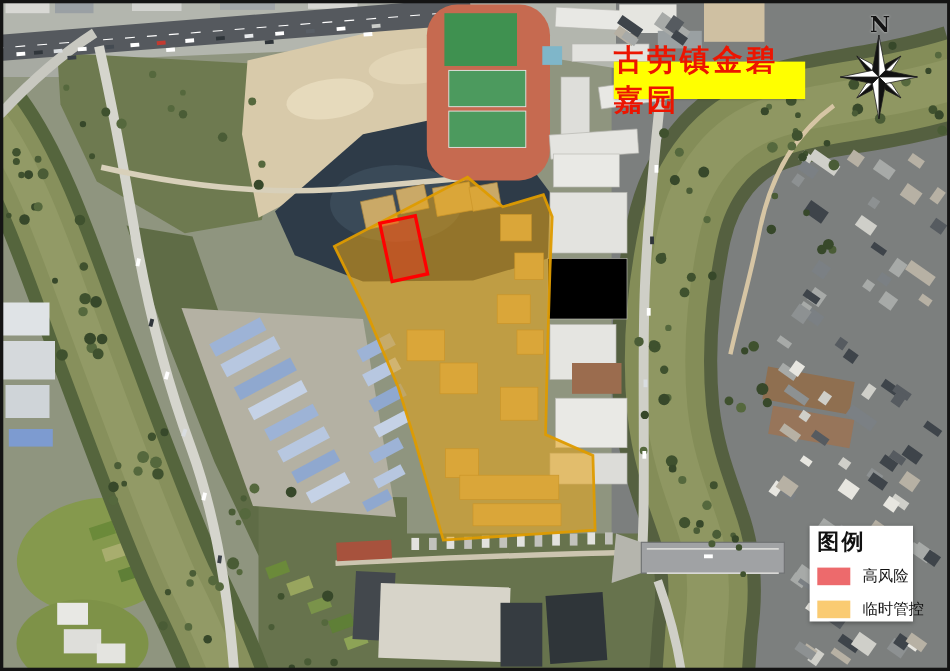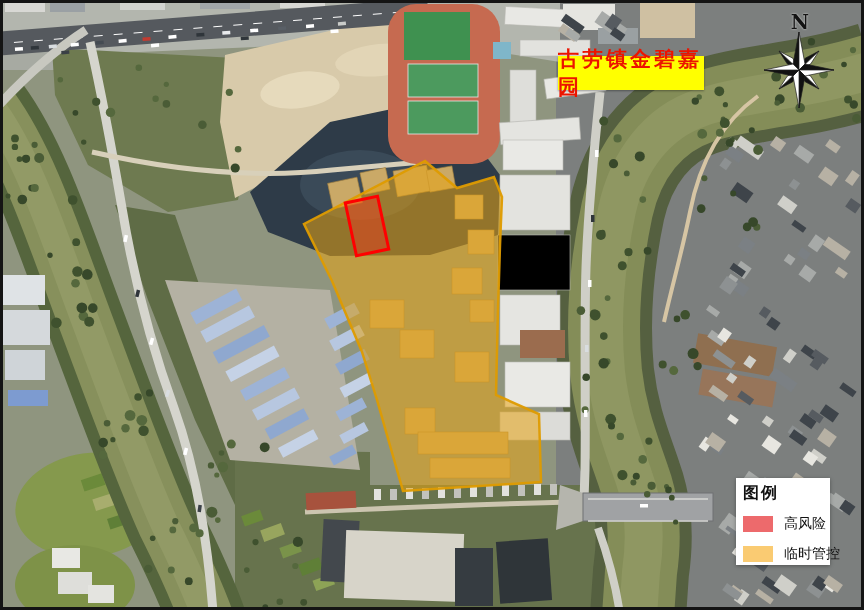--- a/index.html
+++ b/index.html
@@ -1,30 +1,30 @@
 <!DOCTYPE html>
 <html><head>
 <meta charset="utf-8">
 <style>
   html,body{margin:0;padding:0;background:#ffffff;}
   .frame{position:relative;width:864px;height:610px;overflow:hidden;background:#8f957f;
          font-family:"Liberation Sans",sans-serif;}
   .frame svg{display:block;}
-  .title-banner{position:absolute;left:558px;top:56px;width:146px;height:34px;
+  .title-banner{position:absolute;left:558px;top:56px;width:174px;height:34px;
     display:flex;align-items:center;justify-content:center;
-    font-family:"Liberation Sans",sans-serif;font-weight:bold;font-size:21px;
+    font-family:"Liberation Sans",sans-serif;font-weight:bold;font-size:27px;
     letter-spacing:3px;box-shadow:0 1px 2px rgba(0,0,0,.35);}
   .compass{position:absolute;left:762px;top:12px;width:76px;text-align:center;}
   .compass-n{font-family:"DejaVu Serif",serif;font-size:20px;font-weight:600;
     color:#141414;line-height:20px;text-shadow:0 0 2px rgba(255,255,255,.8);}
   .compass svg{margin-top:-1px;}
   .legend{position:absolute;left:736px;top:478px;width:94px;height:87px;background:#ffffff;
     box-shadow:0 1px 4px rgba(0,0,0,.35);padding:5px 0 0 7px;box-sizing:border-box;
     font-family:"Liberation Serif",serif;}
-  .legend-title{font-size:16px;font-weight:600;color:#111;letter-spacing:2px;line-height:20px;}
+  .legend-title{font-size:20px;font-weight:600;color:#111;letter-spacing:2px;line-height:20px;}
   .legend-row{display:flex;align-items:center;margin-top:12px;}
   .legend-row:first-of-type{margin-top:7px;}
   .swatch{width:30px;height:16px;margin-right:11px;flex:none;}
   .legend-label{font-size:14px;color:#111;white-space:nowrap;}
 </style>
 </head>
 <body>
 
 <div class="frame">
 

